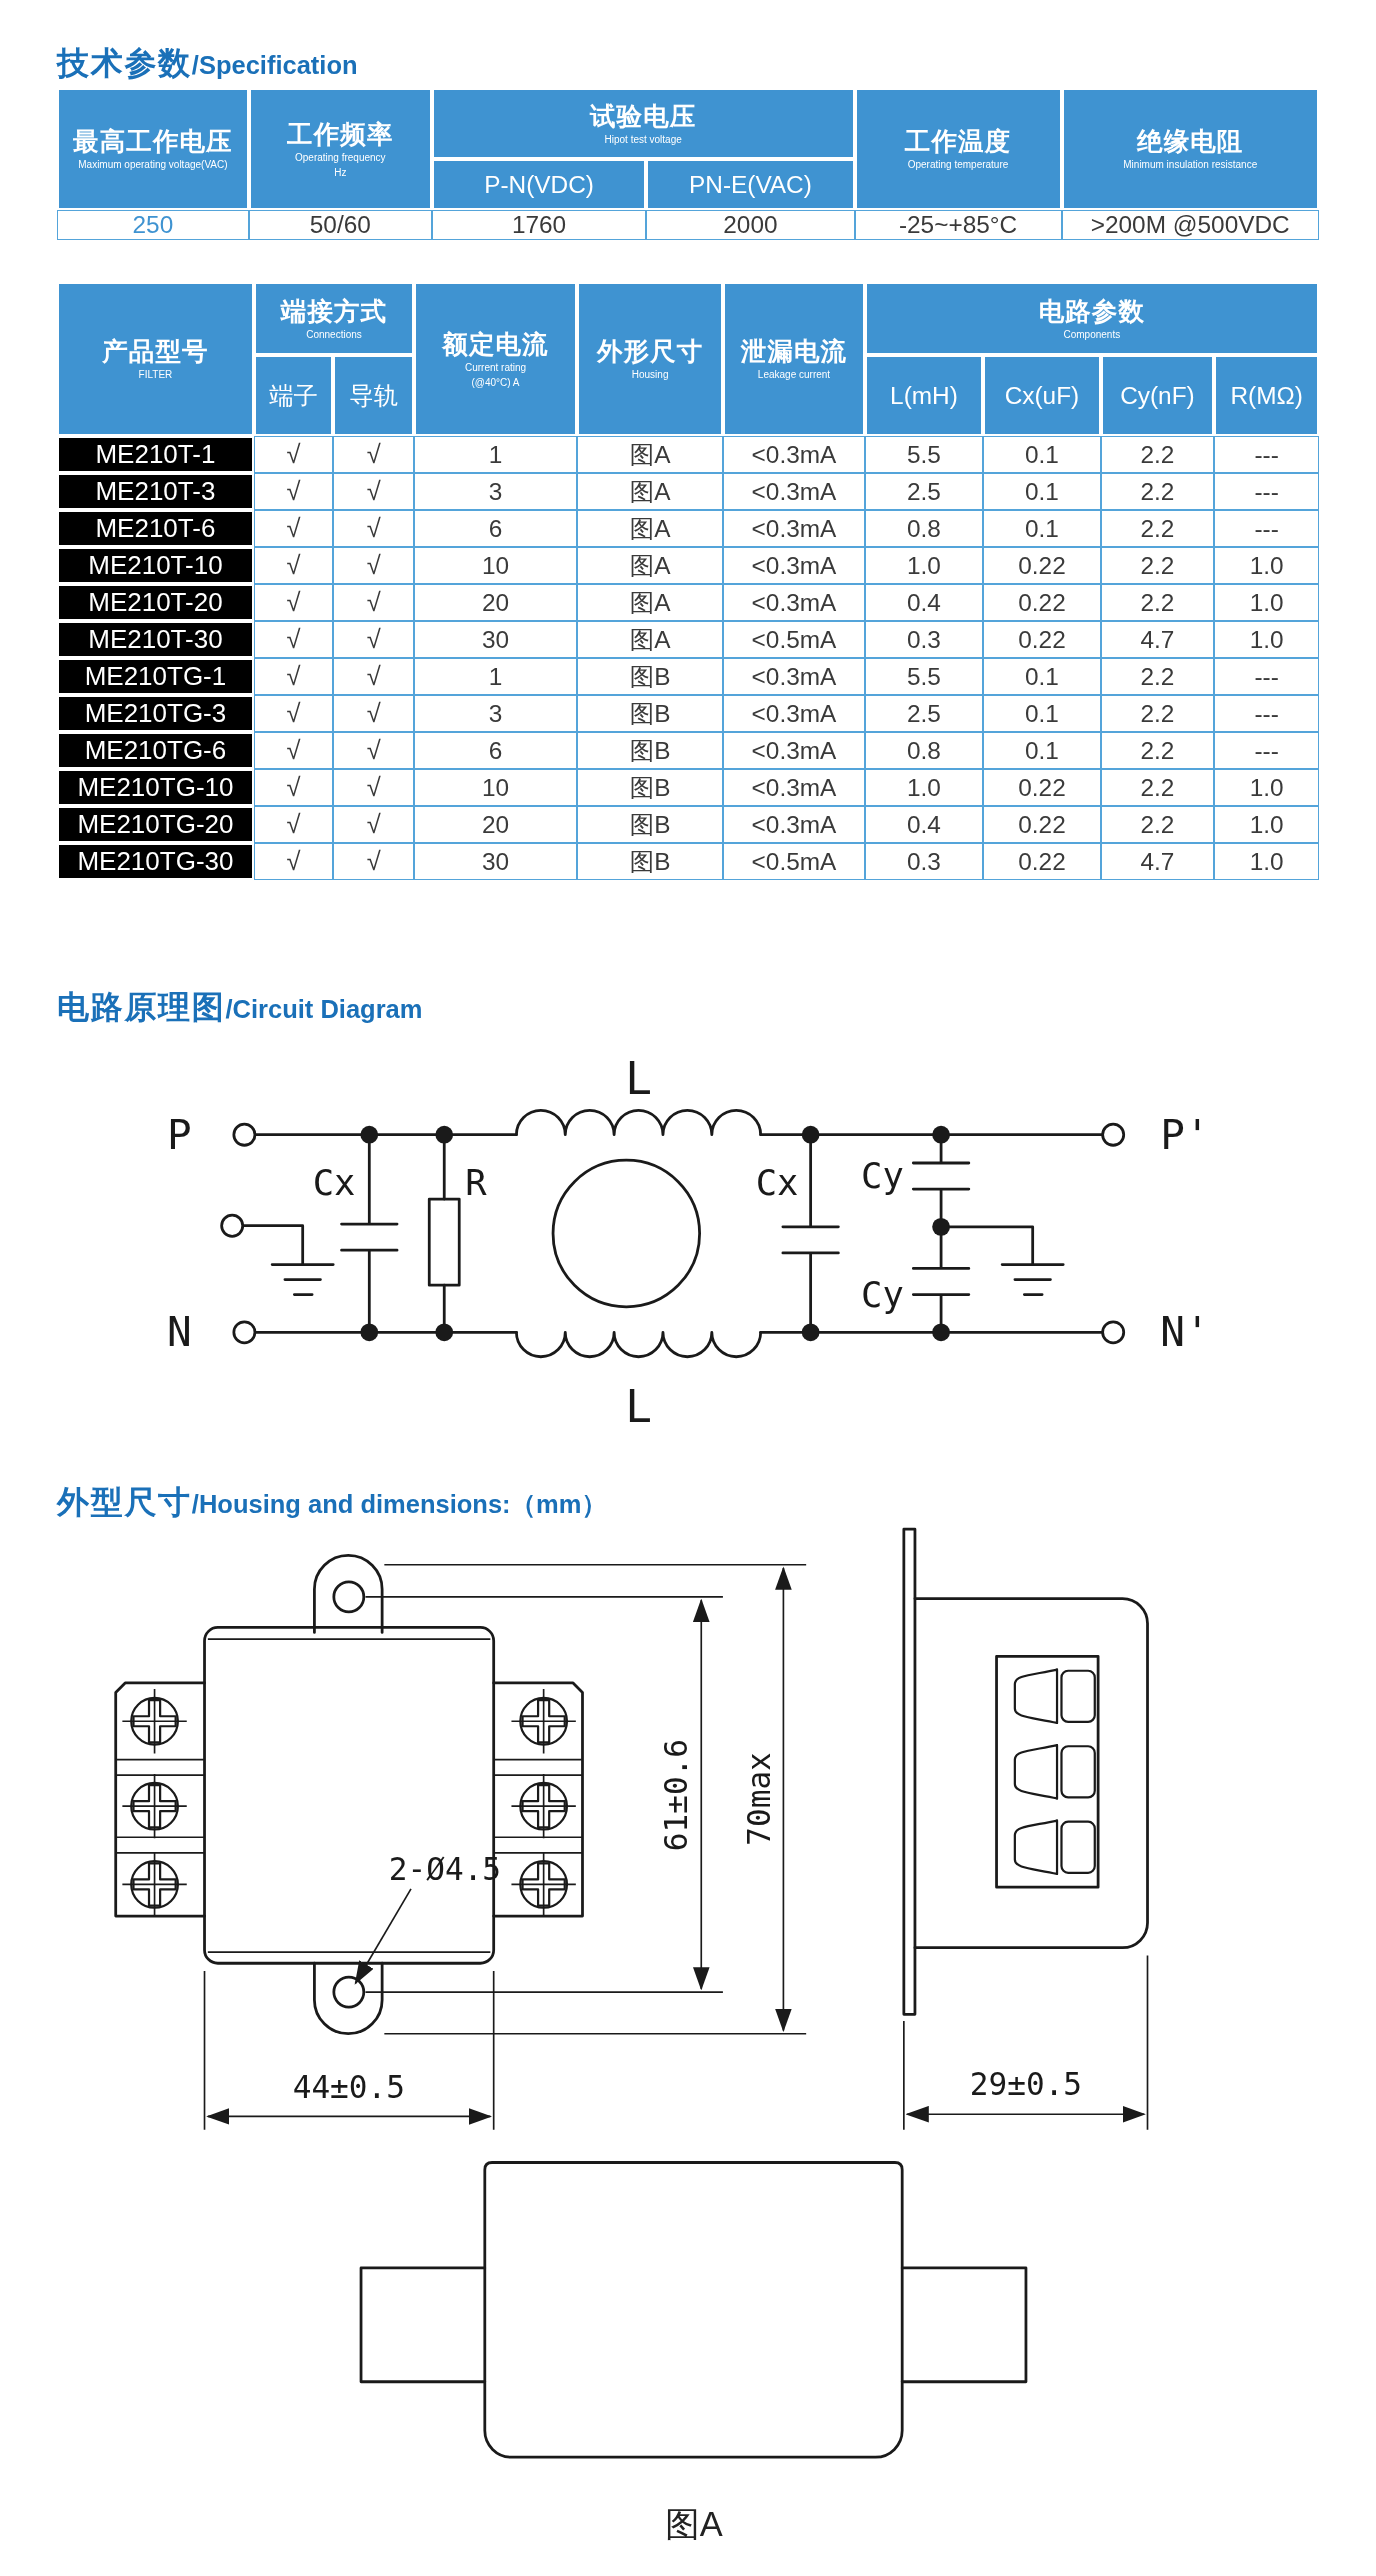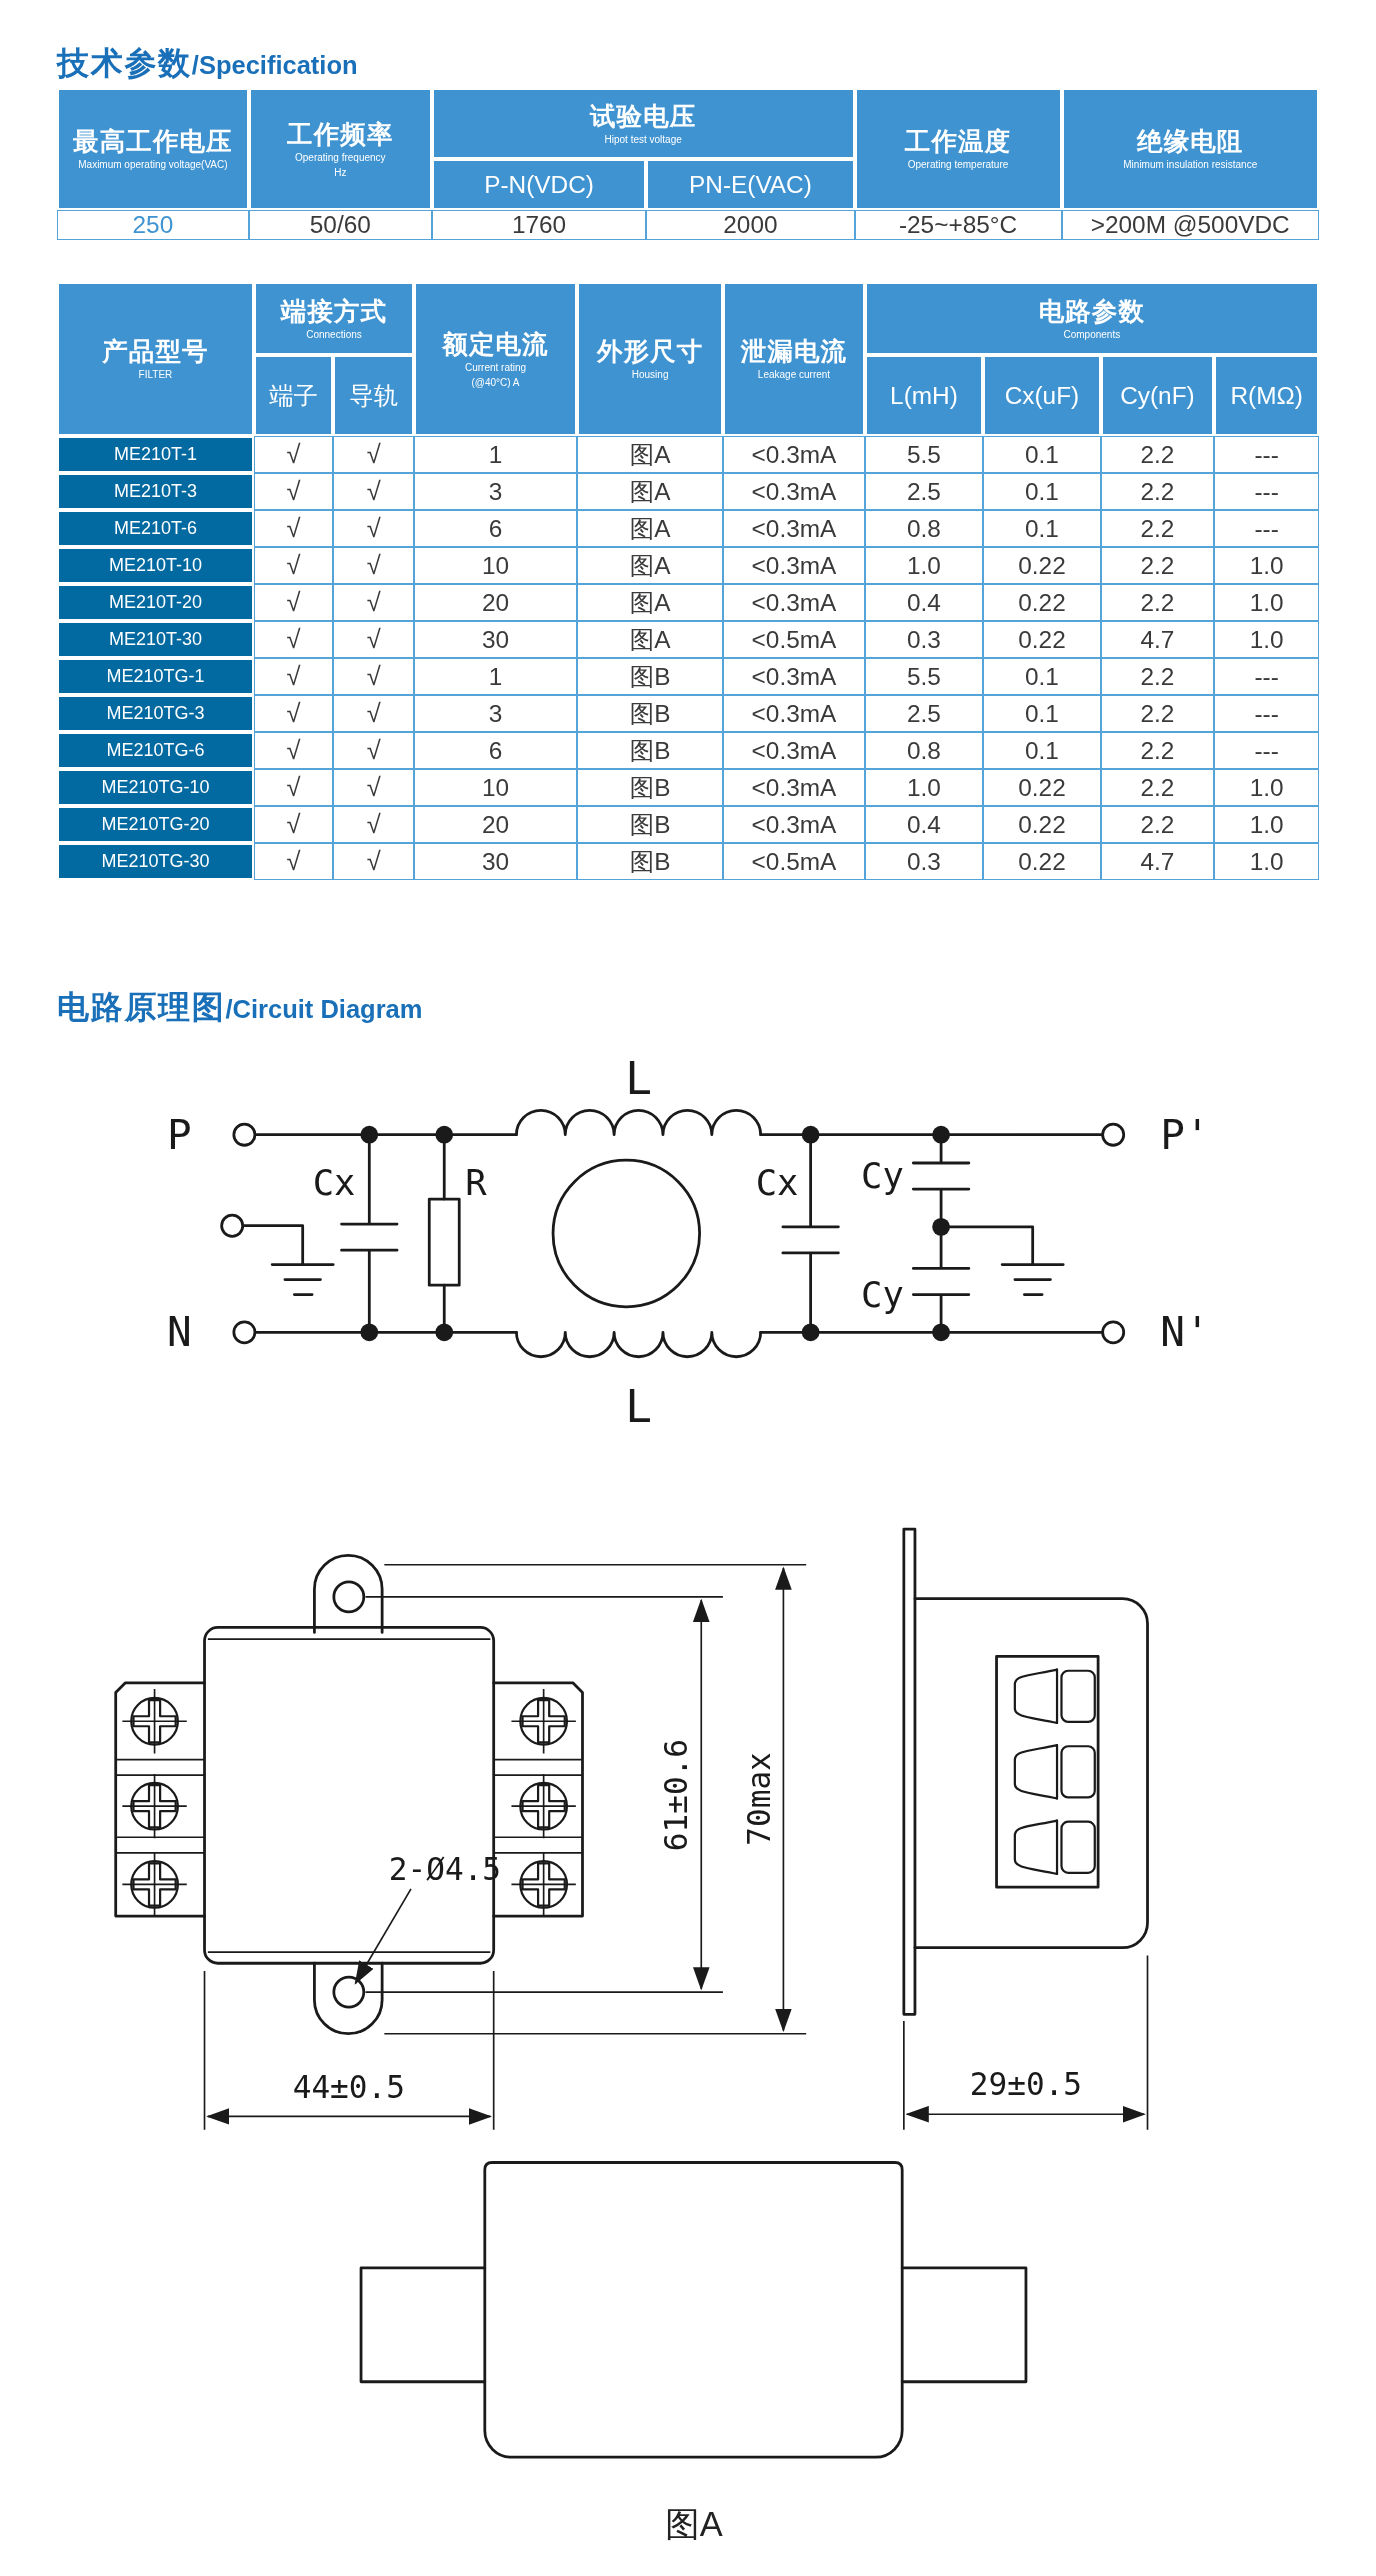--- a/index.html
+++ b/index.html
@@ -14,21 +14,21 @@
   #title-circuit{top:967px;justify-content:flex-end;}
   #title-housing{top:1459px;}
 
   
   table.tbl{border-collapse:separate;border-spacing:0;table-layout:fixed;position:absolute;left:57px;width:1262px;}
   #spec-table{top:88px;}
   #model-table{top:282px;}
   .tbl th{background:#3f93d1;color:#fff;border:2.2px solid #ffffff;padding:0;text-align:center;vertical-align:middle;font-weight:400;}
   .tbl td{background:#fff;border:1.1px solid #54a4da;padding:0;text-align:center;vertical-align:middle;
           font-size:24.4px;color:#3a3a3a;}
-  .tbl td.model{background:#0369a1;color:#fff;border:2.2px solid #ffffff;font-size:18px;}
+  .tbl td.model{background:#000000;color:#fff;border:2.2px solid #ffffff;font-size:26px;}
   .zh-big{font-size:25.5px;font-weight:700;line-height:1.3;letter-spacing:1.1px;}
   .en-small{font-size:10px;font-weight:400;line-height:1.25;padding:1.1px 3.3px;}
   .sub-head{font-size:24.4px;font-weight:600;}
   td.hl{color:#3f93d1;}
   td.check{font-size:25.5px;}
   #spec-table tr.r1{height:71px;}
   #spec-table tr.r2{height:51px;}
   #spec-table tr.vals{height:23px;}
   #model-table tr.r1{height:73px;}
   #model-table tr.r2{height:81px;}
@@ -359,20 +359,24 @@
       <text class="cad" x="1150" y="120" text-anchor="middle" font-size="80">L</text>
       <text class="cad" x="1150" y="712" text-anchor="middle" font-size="80">L</text>
       <text class="cad" x="640" y="302" text-anchor="end" font-size="64">Cx</text>
       <text class="cad" x="838" y="302" text-anchor="start" font-size="64">R</text>
       <text class="cad" x="1438" y="302" text-anchor="end" font-size="64">Cx</text>
       <text class="cad" x="1628" y="290" text-anchor="end" font-size="64">Cy</text>
       <text class="cad" x="1628" y="505" text-anchor="end" font-size="64">Cy</text>
     </g>
   </svg>
 
+  <div class="sec-title" id="title-housing">
+    <span class="zh">外型尺寸</span>
+      <span class="en">/Housing and dimensions:（mm）</span>
+  </div>
 
   <svg id="housing-svg" width="1377" height="1049" viewBox="0 0 2480 1890">
     <defs>
       <marker id="arr" markerWidth="14" markerHeight="10" refX="13" refY="5" orient="auto-start-reverse">
         <path d="M0 0 L14 5 L0 10 Z" class="arrowhead"></path>
       </marker>
     </defs>
 
     <g>
       <path class="w" d="M566 190 V112 A61 61 0 0 1 688 112 V190"></path>

